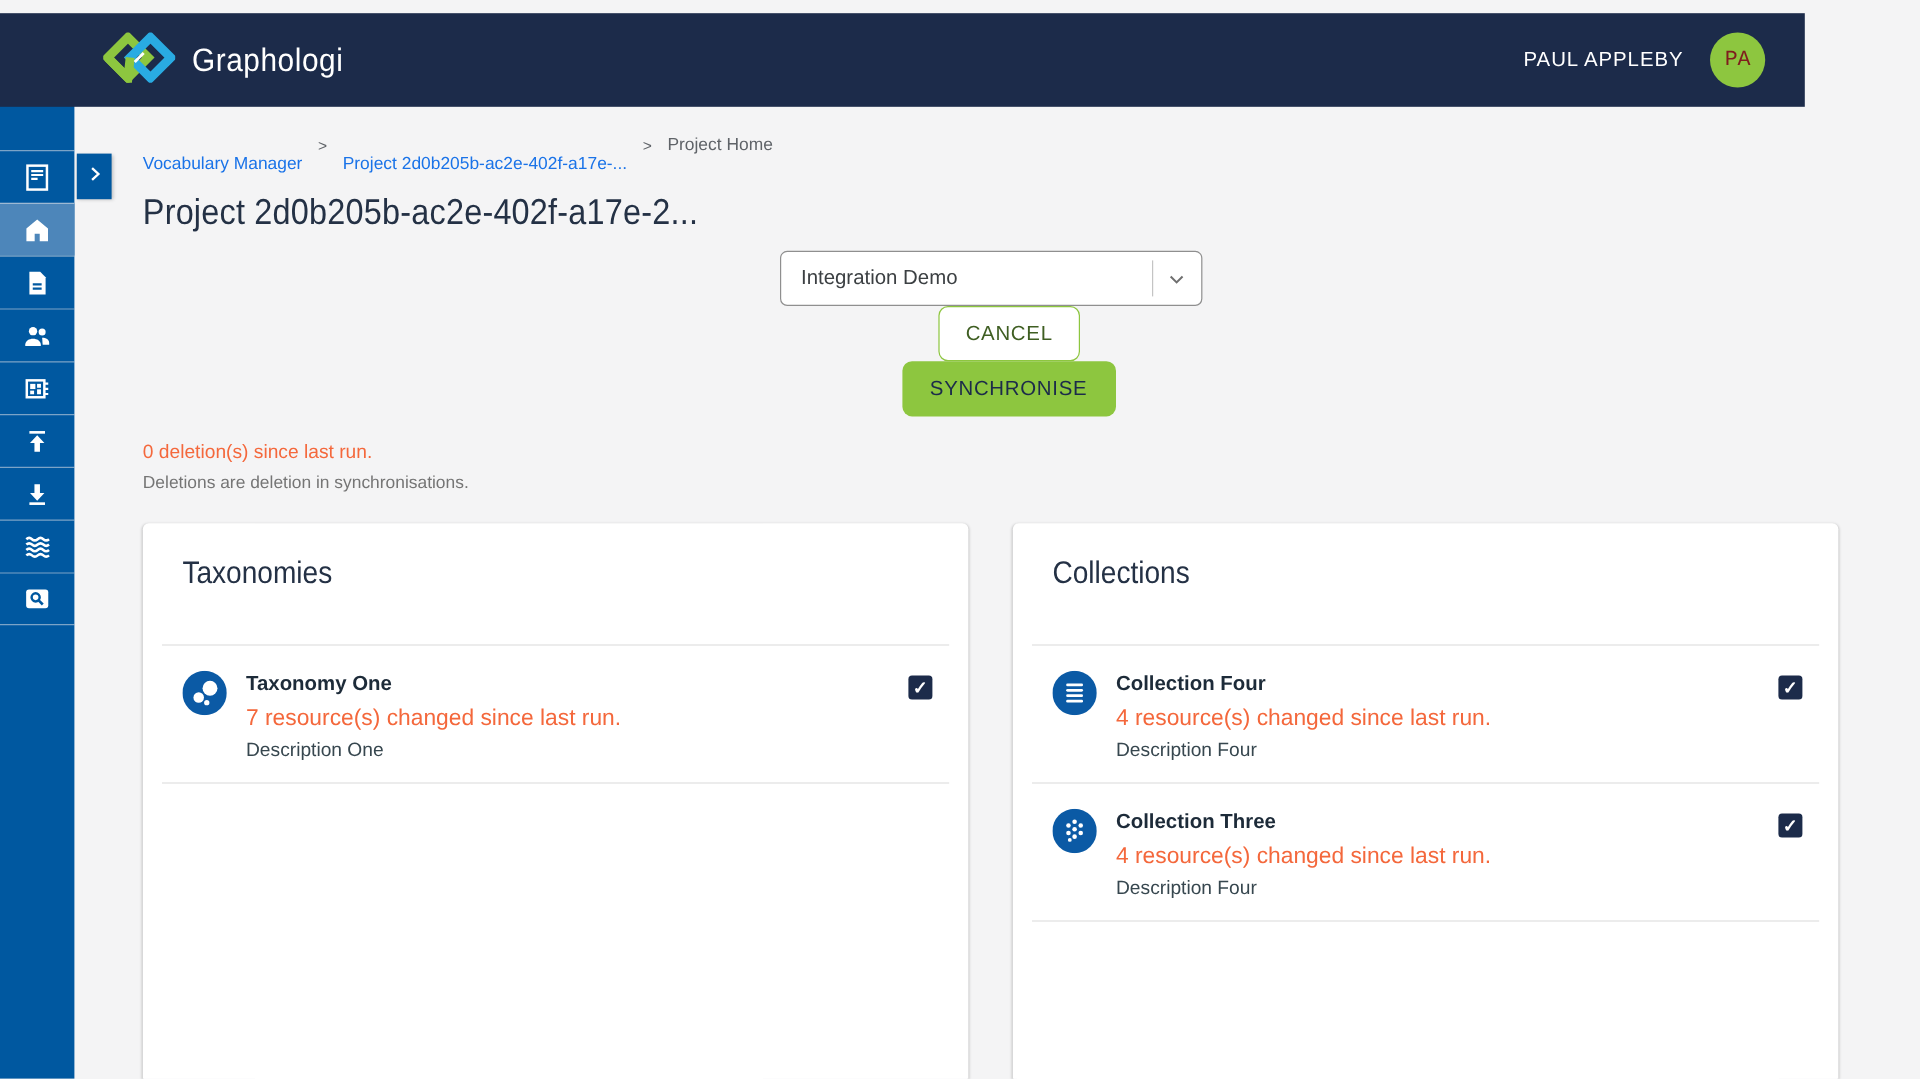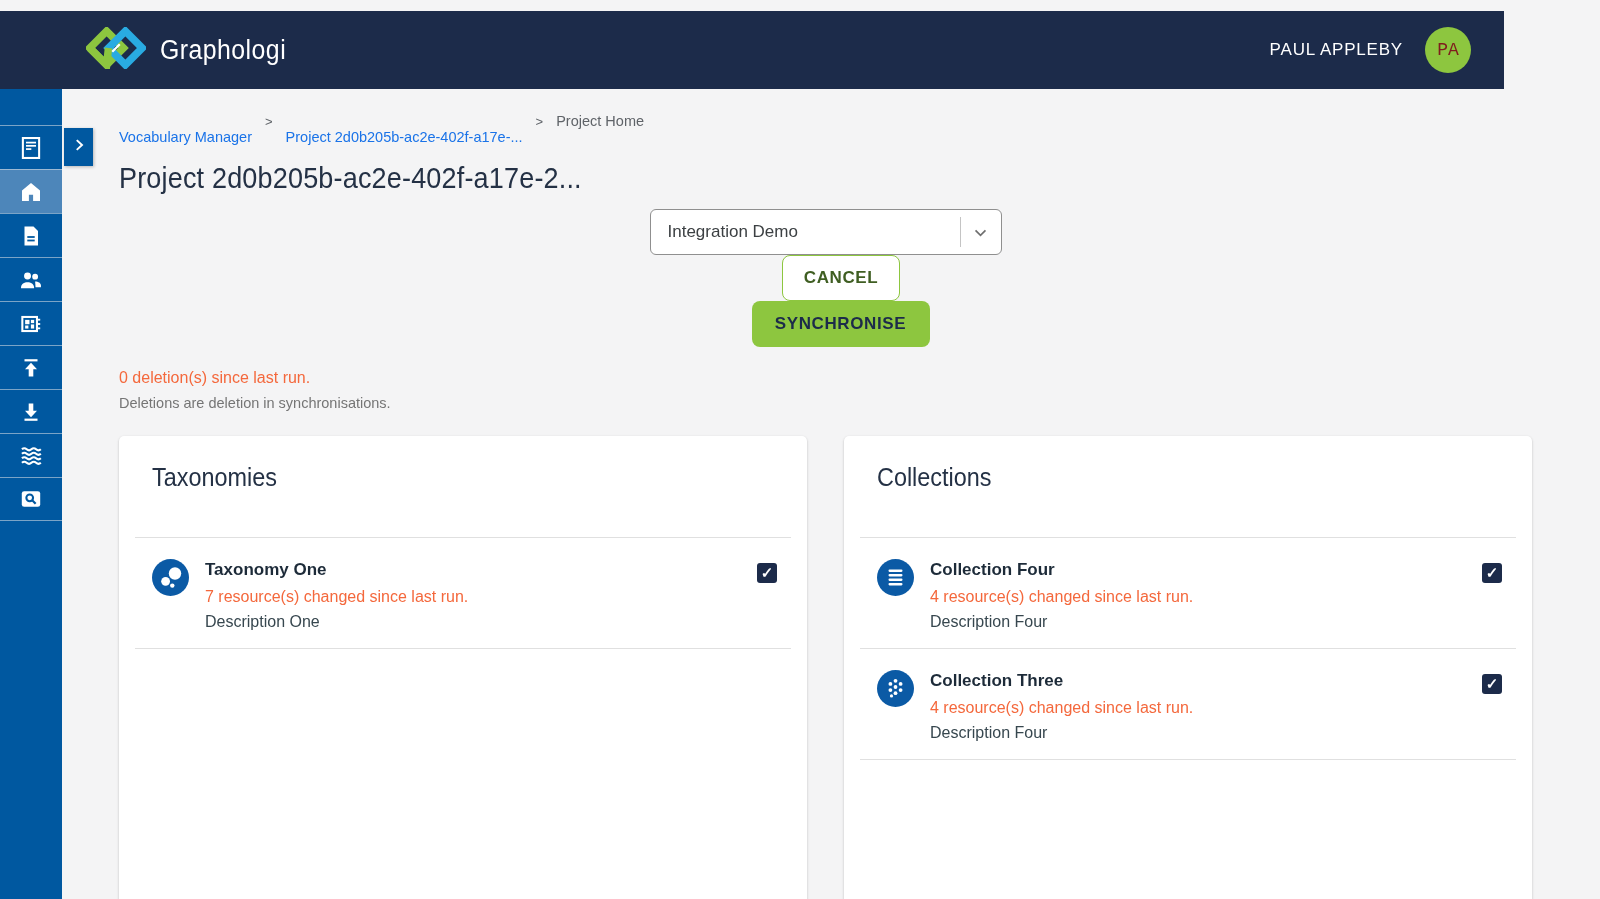--- a/index.html
+++ b/index.html
@@ -43,42 +43,42 @@
 
   .page-title { margin-top:16px; color:#243145; font-size:30px; font-weight:500;
     letter-spacing:0.2px; display:inline-block; transform:scaleX(0.9); transform-origin:left center; }
 
   .controls-row { display:flex; align-items:center; margin-top:14px;flex-direction:column; }
   .select-box { width:352px; height:46px; background:#fff; border:1px solid #8f8f8f;
     border-radius:6px; display:flex; align-items:center; cursor:pointer; }
   .select-value { flex:1; padding-left:17px; font-size:17px; color:#3c4043; }
   .select-divider { width:1px; height:30px; background:#c4c4c4; }
   .select-caret { width:40px; display:flex; align-items:center; justify-content:center; }
-  .btn { height:46px; border-radius:8px; font-size:17px; font-weight:700;
+  .btn { height:46px; border-radius:8px; font-size:17px; font-weight:400;
     letter-spacing:0.6px; cursor:pointer; display:flex; align-items:center; justify-content:center;
     font-family:"Liberation Sans", sans-serif; }
   .btn-cancel { width:118px; margin-left:31px; background:#fff; border:1.5px solid #8dc63f;
     color:#3f5e22; }
   .btn-sync { width:178px; margin-left:30px; background:#8dc63f; border:none; color:#1c2b4a; }
 
   .notice-orange { margin-top:22px; color:#f4683c; font-size:16px; }
   .notice-sub { margin-top:8px; color:#757575; font-size:14.5px; }
 
   
   .cards-row { display:flex; gap:37px; margin-top:25px; }
   .card { flex:1; height:479px; background:#fff; border-radius:5px;
     box-shadow:0 1px 3px rgba(0,0,0,0.14), 0 1px 2px rgba(0,0,0,0.10); overflow:hidden; }
   .card-title { margin:26px 0 0 33px; color:#243145; font-size:26px; font-weight:500;
     display:inline-block; transform:scaleX(0.9); transform-origin:left center; }
   .card-head-divider { height:1px; background:#e0e0e0; margin:0 16px; margin-top:44px; }
   .entry { display:flex; align-items:flex-start; padding:19px 30px 17px 33px; }
   .entry-icon { width:37px; height:37px; flex:0 0 37px; margin-top:2px; }
   .entry-texts { margin-left:16px; }
   .entry-name { color:#1d2b39; font-size:17px; font-weight:700; padding-top:3px; }
-  .entry-status { color:#f4683c; font-size:16px; margin-top:8px; }
+  .entry-status { color:#f4683c; font-size:19px; margin-top:8px; }
   .entry-desc { color:#37474f; font-size:16px; margin-top:7px; }
   .entry-check { margin-left:auto; margin-top:6px; }
   .checkbox { width:20px; height:20px; border-radius:3px; background:#1c2b4a; cursor:pointer;
     display:flex; align-items:center; justify-content:center; }
   .checkbox[data-checked="true"]::after { content:"✓"; color:#fff; font-size:15px; font-weight:700; }
   .entry-divider { height:1px; background:#e0e0e0; margin:0 16px; }
 </style>
 </head>
 <body>
 

